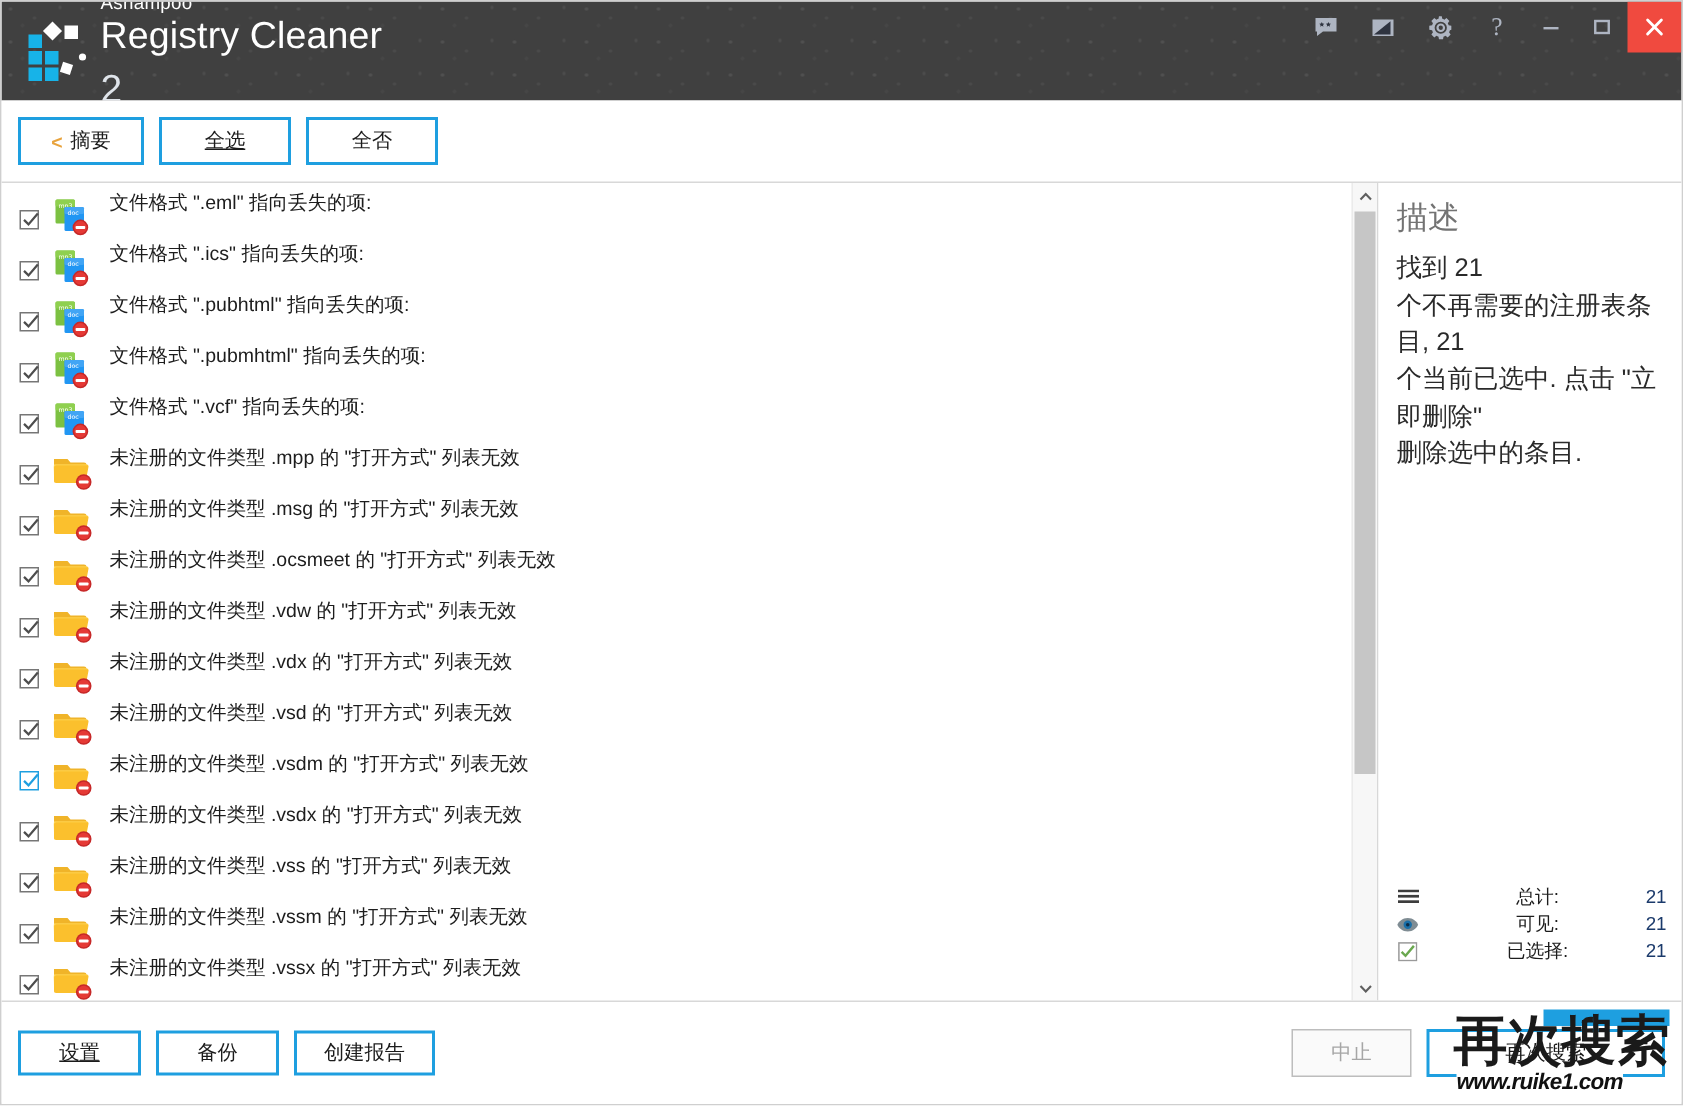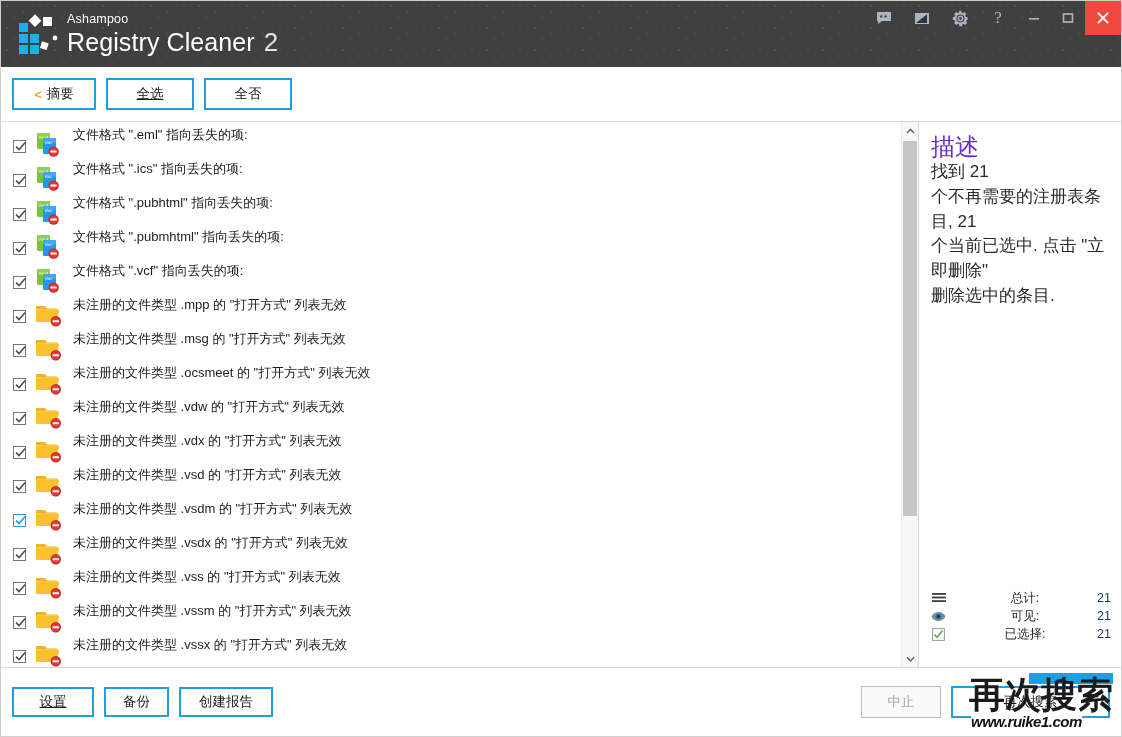--- a/index.html
+++ b/index.html
@@ -56,20 +56,21 @@
     margin-bottom: 3px;
   }
   .brand-main {
     font-size: 25px;
     font-weight: 400;
     color: #ffffff;
     letter-spacing: .1px;
     display: flex;
     align-items: baseline;
     gap: 9px;
+    flex-direction: column;
   }
   .brand-ver { font-size: 26px; color: #dfe4ea; }
 
   .win-ctrls {
     position: absolute;
     right: 0; top: 0;
     height: 34px;
     display: flex;
     align-items: stretch;
   }
@@ -226,24 +227,24 @@
 
   
   .rpanel {
     width: 202px;
     flex: 0 0 auto;
     background: #fff;
     position: relative;
     padding: 12px 10px 0 12px;
   }
   .rp-title {
-    font-size: 24px;
-    color: #6d28d9;
+    font-size: 21px;
+    color: #737373;
     font-weight: 400;
-    margin-bottom: 0;
+    margin-bottom: 10px;
     line-height: 1.1;
   }
   .rp-desc {
     font-size: 17px;
     color: #2a2a2a;
     line-height: 1.45;
     white-space: pre-line;
   }
   .rp-stats {
     position: absolute;
@@ -283,21 +284,21 @@
     margin-right: 10px;
     background: #ffffff;
     border: 2px solid #1e9fe0;
     color: #1b1b1b;
     font-size: 13.5px;
     display: flex; align-items: center; justify-content: center;
     cursor: pointer;
     line-height: 1;
   }
   .fbtn.w-set { width: 82px; text-decoration: underline; }
-  .fbtn.w-bak { width: 65px; }
+  .fbtn.w-bak { width: 82px; }
   .fbtn.w-rep { width: 94px; }
   .fspacer { flex: 1 1 auto; }
   .fbtn.disabled {
     border: 1px solid #bdbdbd;
     color: #a6a6a6;
     background: #fafafa;
     cursor: default;
     width: 80px;
     height: 32px;
   }

